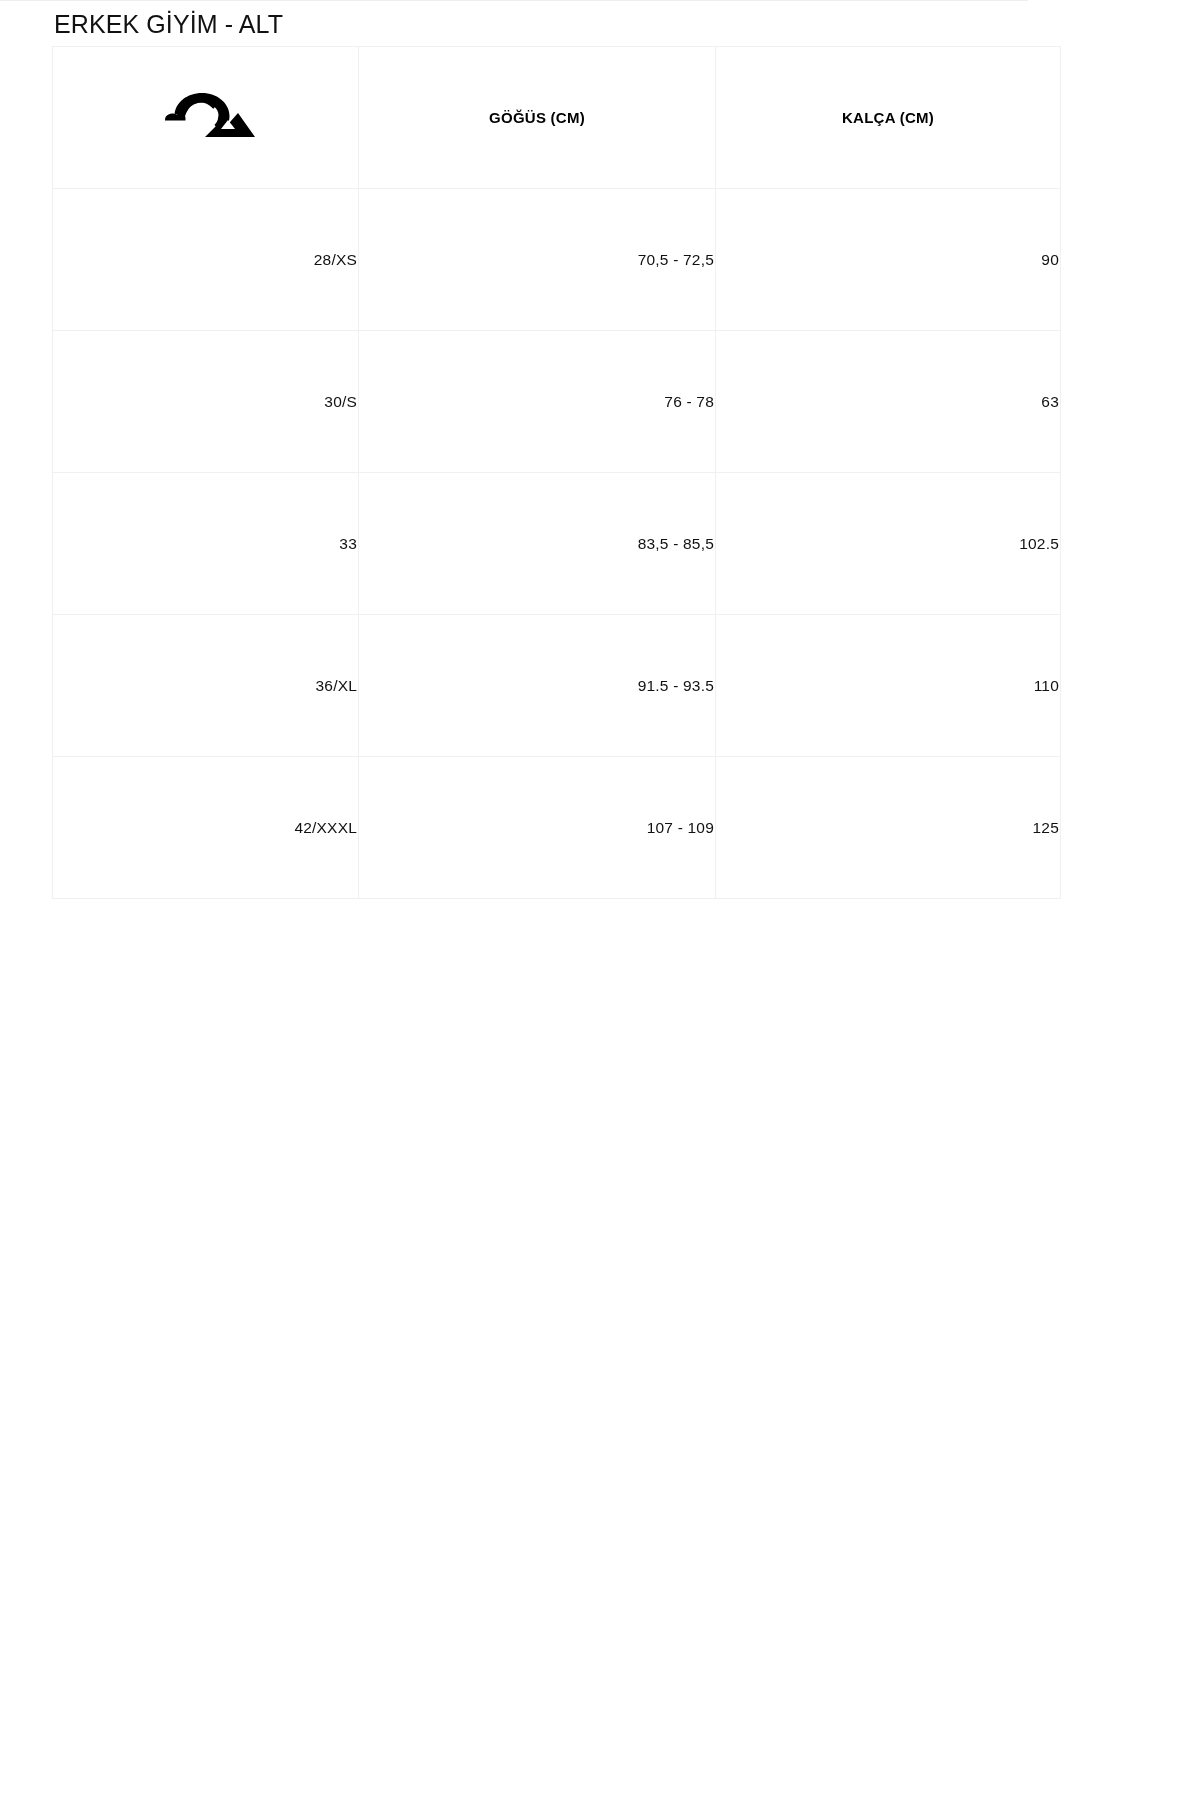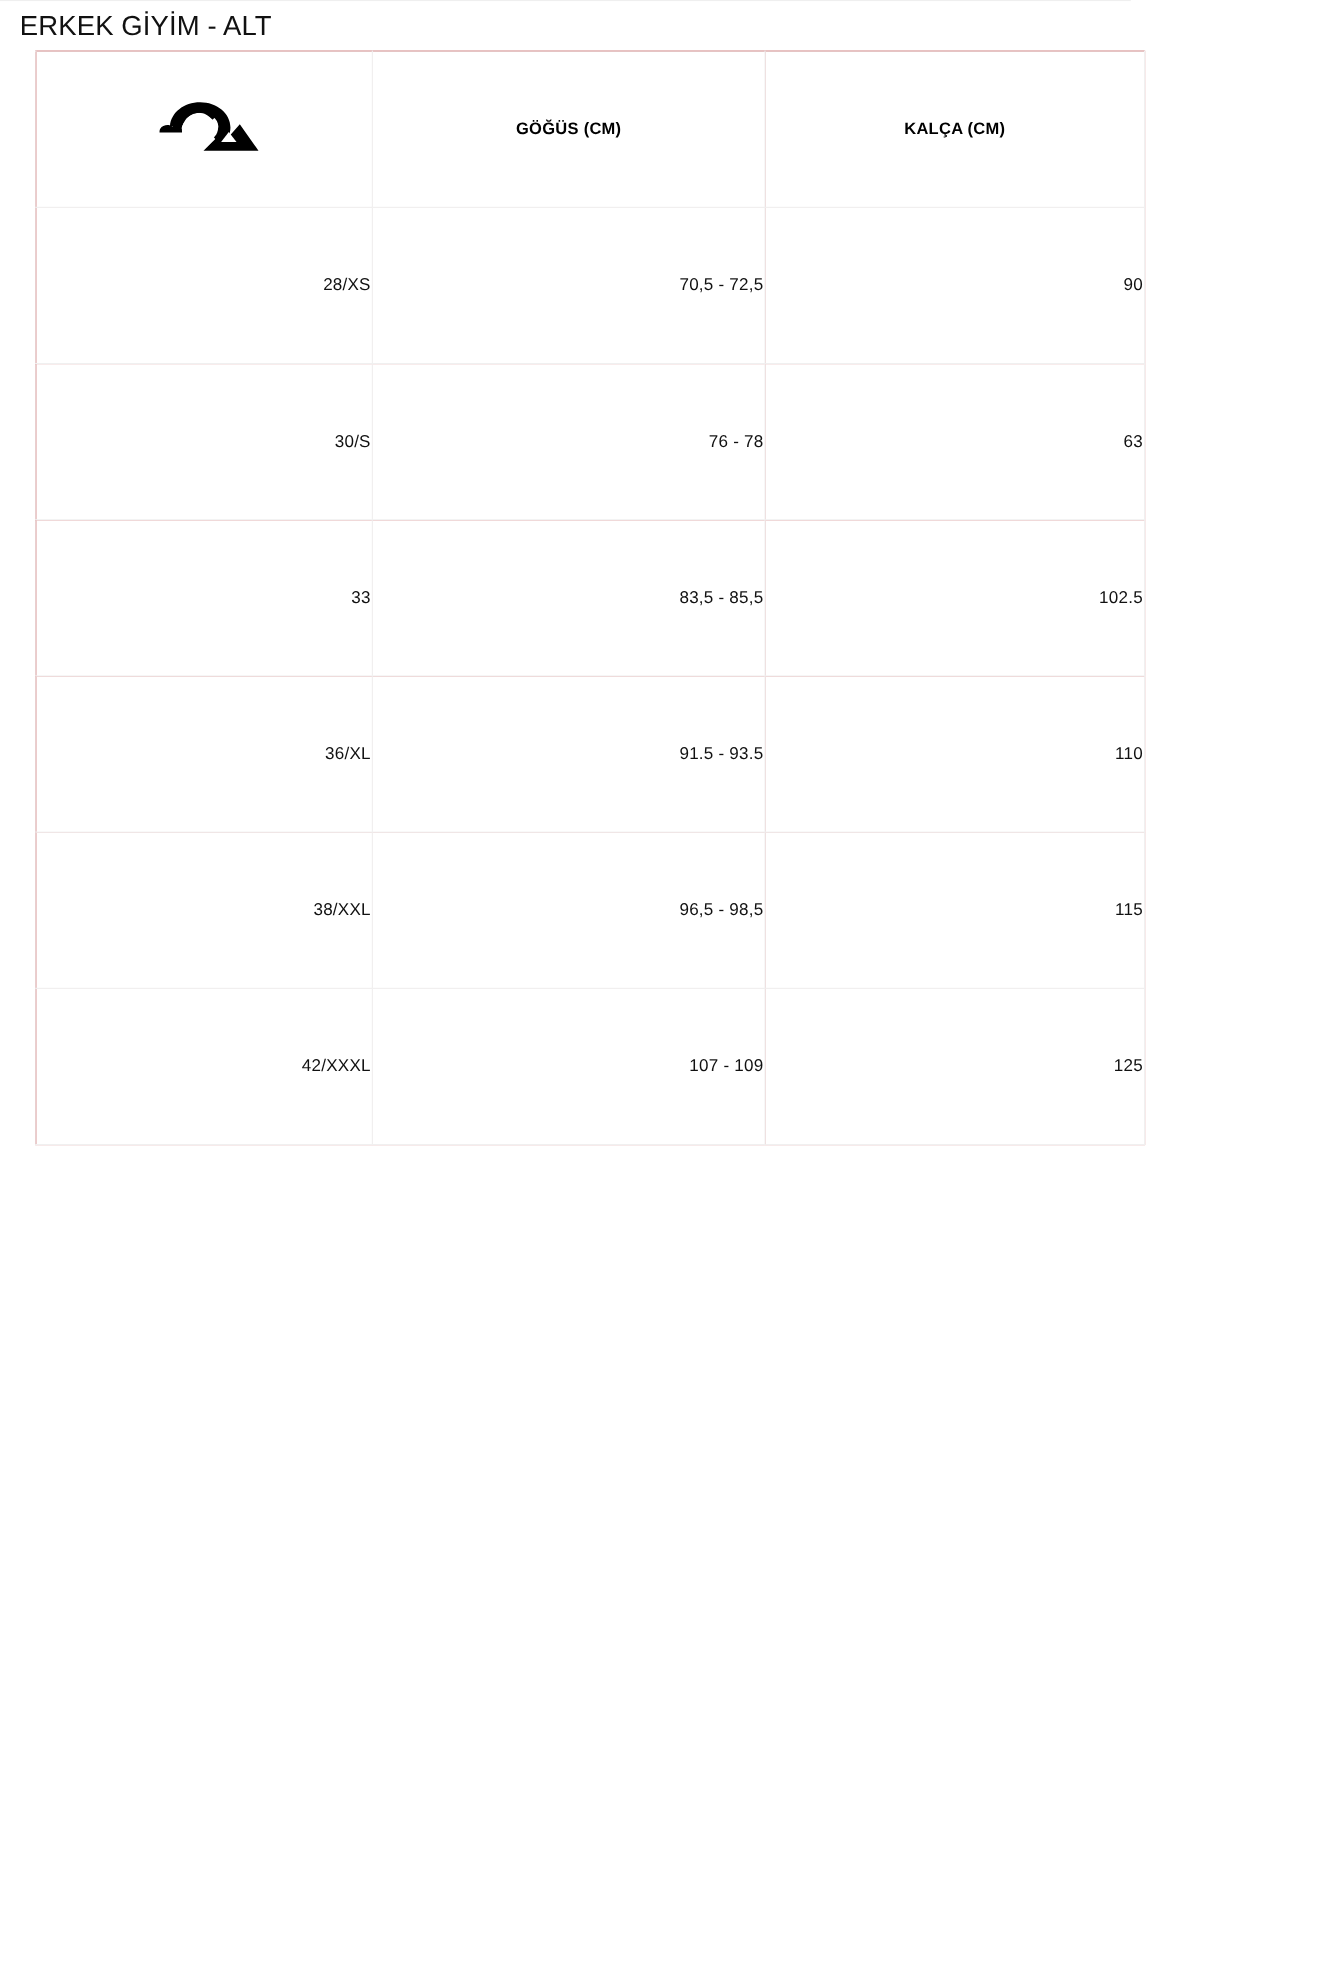--- a/index.html
+++ b/index.html
@@ -25,20 +25,21 @@
     width: 1028px;
     height: 1px;
     background: #efefef;
   }
 
   .page {
     position: absolute;
     top: 0;
     left: 0;
     width: 1200px;
+    padding-left: 36px;
   }
 
   .page-title {
     font-size: 25px;
     font-weight: 400;
     line-height: 1;
     color: #111111;
     letter-spacing: 0.1px;
     padding: 12px 0 0 18px;
     margin: 0;
@@ -47,22 +48,22 @@
 
   .table-wrap {
     margin-top: 9px;
     width: 1028px;
   }
 
   table.size-table {
     border-collapse: collapse;
     table-layout: fixed;
     width: 1008px;
-    margin-left: 32px;
-    background: #b91c1c;
+    margin-left: 16px;
+    background: #0c4a6e;
   }
 
   table.size-table col.c-size  { width: 306px; }
   table.size-table col.c-chest { width: 357px; }
   table.size-table col.c-hip   { width: 345px; }
 
   table.size-table th,
   table.size-table td {
     border: 1px solid #f0f0f0;
     text-align: center;
@@ -150,25 +151,20 @@
           <td class="cell-size">33</td>
           <td class="cell-chest">83,5 - 85,5</td>
           <td class="cell-hip">102.5</td>
         </tr>
         <tr>
           <td class="cell-size">36/XL</td>
           <td class="cell-chest">91.5 - 93.5</td>
           <td class="cell-hip">110</td>
         </tr>
         <tr>
-          <td class="cell-size">38/XXL</td>
-          <td class="cell-chest">96,5 - 98,5</td>
-          <td class="cell-hip">115</td>
-        </tr>
-        <tr>
           <td class="cell-size">42/XXXL</td>
           <td class="cell-chest">107 - 109</td>
           <td class="cell-hip">125</td>
         </tr>
       </tbody>
     </table>
   </div>
 
 </div>
 

